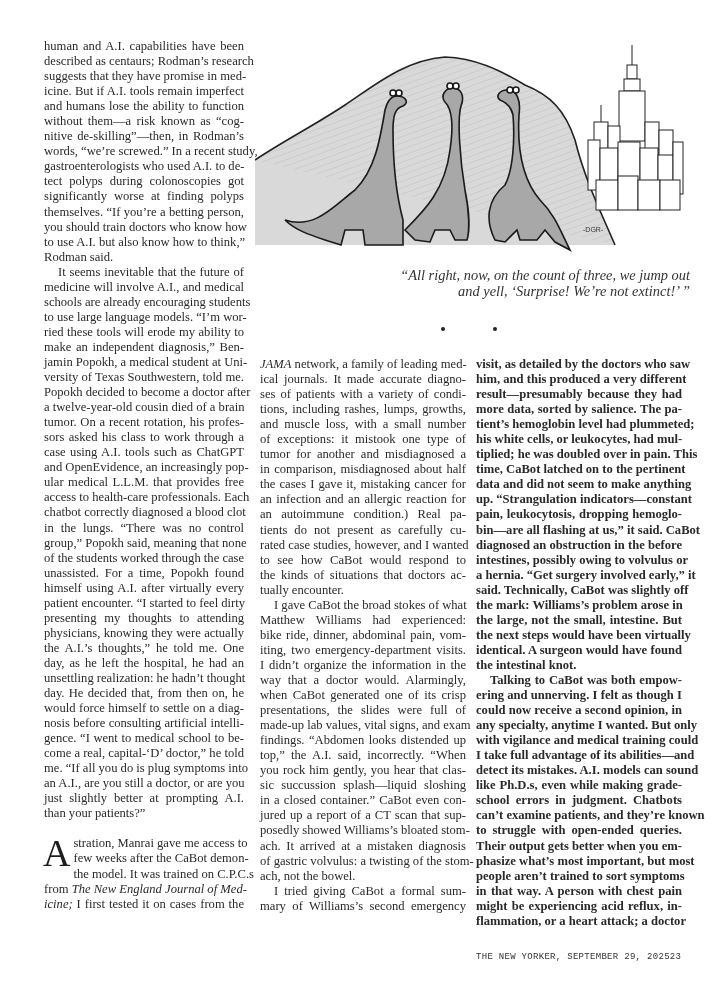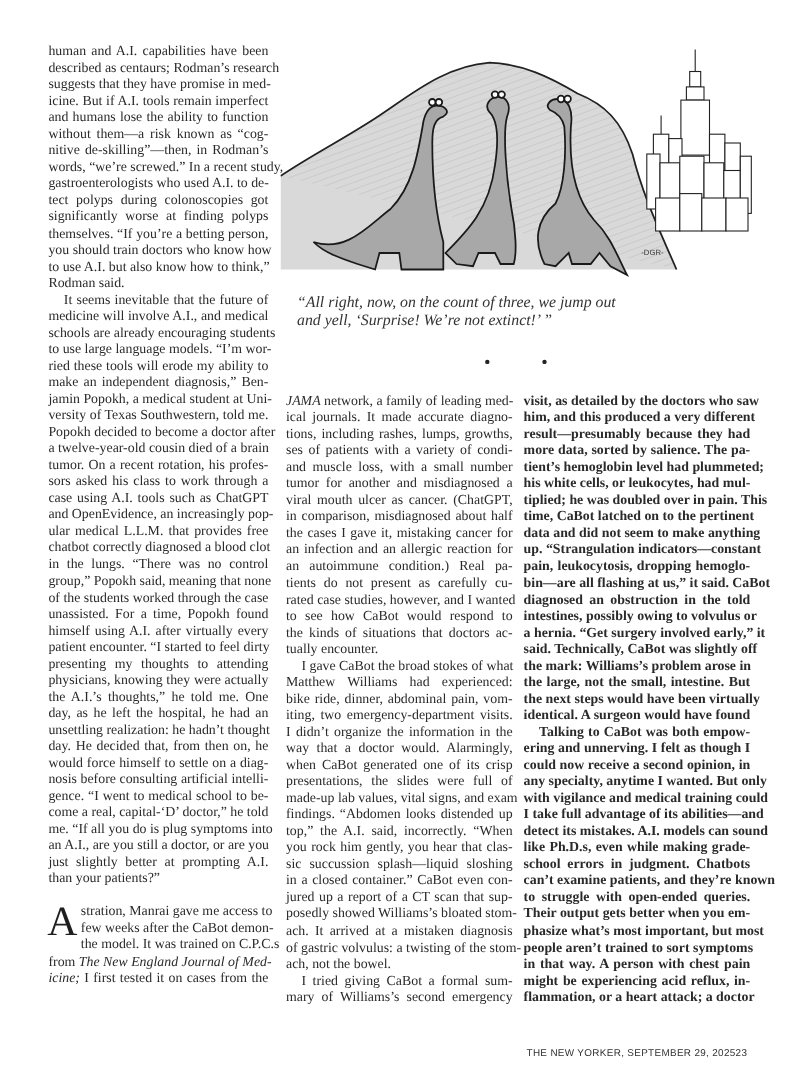--- a/index.html
+++ b/index.html
@@ -11,27 +11,27 @@
   .col-mid { left: 260px; top: 357px; width: 206px; }
   .col-right { left: 476px; top: 357px; width: 206px; font-weight: bold; }
   .line { display: block; text-align: justify; text-align-last: justify; white-space: nowrap; }
   .line.last { text-align-last: left; }
   .line.ind { padding-left: 14px; }
   .gap { height: 15px; }
   .dropcap-wrap { position: relative; }
   .dropcap { float: left; font-size: 38px; line-height: 30px; margin: 2px 3px 0 -1px; color: #1e1e1e; }
   em { font-style: italic; }
   .cartoon { position: absolute; left: 255px; top: 30px; width: 445px; height: 230px; }
-  .caption { position: absolute; left: 270px; top: 267px; width: 420px; text-align: left;
+  .caption { position: absolute; left: 270px; top: 267px; width: 420px; text-align: right;
              font-style: italic; font-size: 14.4px; line-height: 16px; color: #333; }
   .dots { position: absolute; top: 327px; left: 0; width: 720px; height: 8px; }
   .dot { position: absolute; width: 4px; height: 4px; border-radius: 50%; background: #222; }
   .footer { position: absolute; left: 476px; top: 952px; width: 206px; font-size: 9px;
-            letter-spacing: 0.3px; color: #333; display: flex; justify-content: center;
-            font-family: Liberation Sans, sans-serif; }
+            letter-spacing: 0.3px; color: #333; display: flex; justify-content: flex-start;
+            font-family: Liberation Mono, monospace; }
 </style>
 </head>
 <body>
 
 <div class="cartoon">
   <svg width="445" height="230" viewBox="0 0 445 230">
     <defs>
       <pattern id="hatch" width="6" height="6" patternUnits="userSpaceOnUse" patternTransform="rotate(70)">
         <line x1="0" y1="0" x2="0" y2="6" stroke="#b9b9b9" stroke-width="0.8"></line>
       </pattern>
@@ -118,20 +118,21 @@
       <span class="line">make an independent diagnosis,” Ben-</span>
       <span class="line">jamin Popokh, a medical student at Uni-</span>
       <span class="line">versity of Texas Southwestern, told me.</span>
       <span class="line">Popokh decided to become a doctor after</span>
       <span class="line">a twelve-year-old cousin died of a brain</span>
       <span class="line">tumor. On a recent rotation, his profes-</span>
       <span class="line">sors asked his class to work through a</span>
       <span class="line">case using A.I. tools such as ChatGPT</span>
       <span class="line">and OpenEvidence, an increasingly pop-</span>
       <span class="line">ular medical L.L.M. that provides free</span>
+      <span class="line">access to health-care professionals. Each</span>
       <span class="line">chatbot correctly diagnosed a blood clot</span>
       <span class="line">in the lungs. “There was no control</span>
       <span class="line">group,” Popokh said, meaning that none</span>
       <span class="line">of the students worked through the case</span>
       <span class="line">unassisted. For a time, Popokh found</span>
       <span class="line">himself using A.I. after virtually every</span>
       <span class="line">patient encounter. “I started to feel dirty</span>
       <span class="line">presenting my thoughts to attending</span>
       <span class="line">physicians, knowing they were actually</span>
       <span class="line">the A.I.’s thoughts,” he told me. One</span>
@@ -155,25 +156,25 @@
   </div>
   <span class="line">the model. It was trained on C.P.C.s</span>
   <span class="line"><span>from </span><em>The New England Journal of Med-</em></span>
   <span class="line"><em>icine;</em><span> I first tested it on cases from the</span></span>
 </div>
 
 <div class="col col-mid">
   <div id="mid-lines">
       <span class="line"><em>JAMA</em><span> network, a family of leading med-</span></span>
       <span class="line">ical journals. It made accurate diagno-</span>
+      <span class="line">ses of patients with a variety of condi-</span>
       <span class="line">tions, including rashes, lumps, growths,</span>
-      <span class="line">ses of patients with a variety of condi-</span>
       <span class="line">and muscle loss, with a small number</span>
+      <span class="line">of exceptions: it mistook one type of</span>
       <span class="line">tumor for another and misdiagnosed a</span>
-      <span class="line">viral mouth ulcer as cancer. (ChatGPT,</span>
       <span class="line">in comparison, misdiagnosed about half</span>
       <span class="line">the cases I gave it, mistaking cancer for</span>
       <span class="line">an infection and an allergic reaction for</span>
       <span class="line">an autoimmune condition.) Real pa-</span>
       <span class="line">tients do not present as carefully cu-</span>
       <span class="line">rated case studies, however, and I wanted</span>
       <span class="line">to see how CaBot would respond to</span>
       <span class="line">the kinds of situations that doctors ac-</span>
       <span class="line last">tually encounter.</span>
       <span class="line ind">I gave CaBot the broad stokes of what</span>
@@ -207,28 +208,29 @@
       <span class="line">result—presumably because they had</span>
       <span class="line">more data, sorted by salience. The pa-</span>
       <span class="line">tient’s hemoglobin level had plummeted;</span>
       <span class="line">his white cells, or leukocytes, had mul-</span>
       <span class="line">tiplied; he was doubled over in pain. This</span>
       <span class="line">time, CaBot latched on to the pertinent</span>
       <span class="line">data and did not seem to make anything</span>
       <span class="line">up. “Strangulation indicators—constant</span>
       <span class="line">pain, leukocytosis, dropping hemoglo-</span>
       <span class="line">bin—are all flashing at us,” it said. CaBot</span>
-      <span class="line">diagnosed an obstruction in the told</span>
+      <span class="line">diagnosed an obstruction in the before</span>
       <span class="line">intestines, possibly owing to volvulus or</span>
       <span class="line">a hernia. “Get surgery involved early,” it</span>
       <span class="line">said. Technically, CaBot was slightly off</span>
       <span class="line">the mark: Williams’s problem arose in</span>
       <span class="line">the large, not the small, intestine. But</span>
       <span class="line">the next steps would have been virtually</span>
       <span class="line">identical. A surgeon would have found</span>
+      <span class="line last">the intestinal knot.</span>
       <span class="line ind">Talking to CaBot was both empow-</span>
       <span class="line">ering and unnerving. I felt as though I</span>
       <span class="line">could now receive a second opinion, in</span>
       <span class="line">any specialty, anytime I wanted. But only</span>
       <span class="line">with vigilance and medical training could</span>
       <span class="line">I take full advantage of its abilities—and</span>
       <span class="line">detect its mistakes. A.I. models can sound</span>
       <span class="line">like Ph.D.s, even while making grade-</span>
       <span class="line">school errors in judgment. Chatbots</span>
       <span class="line">can’t examine patients, and they’re known</span>

